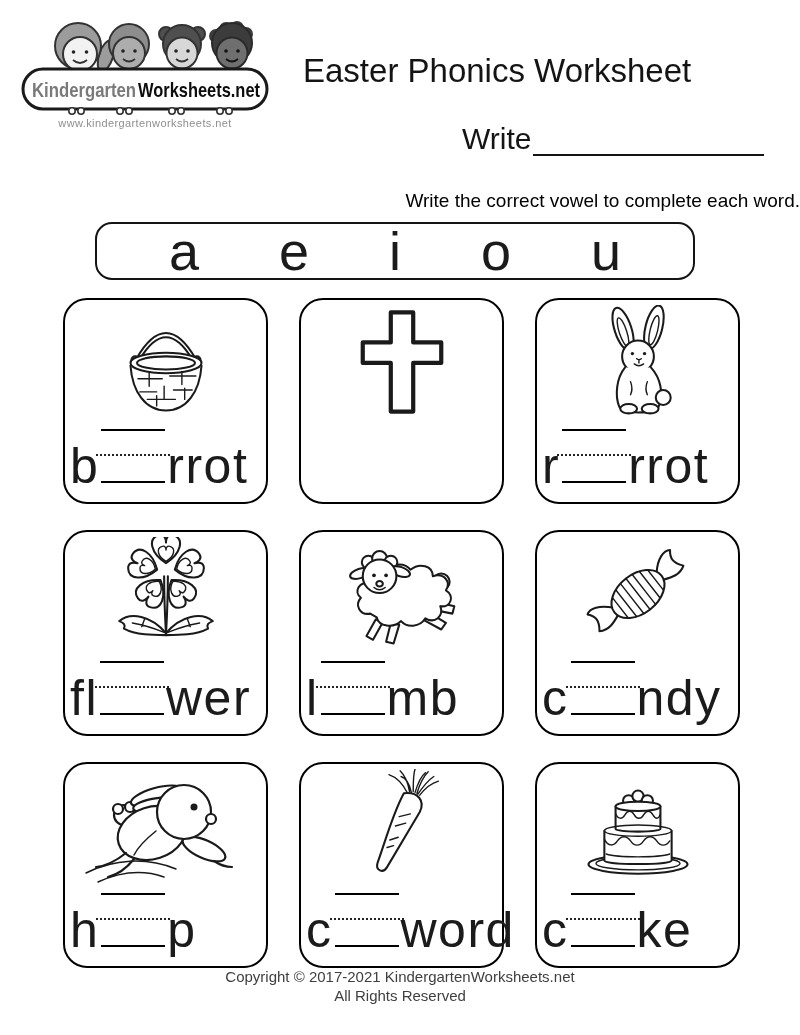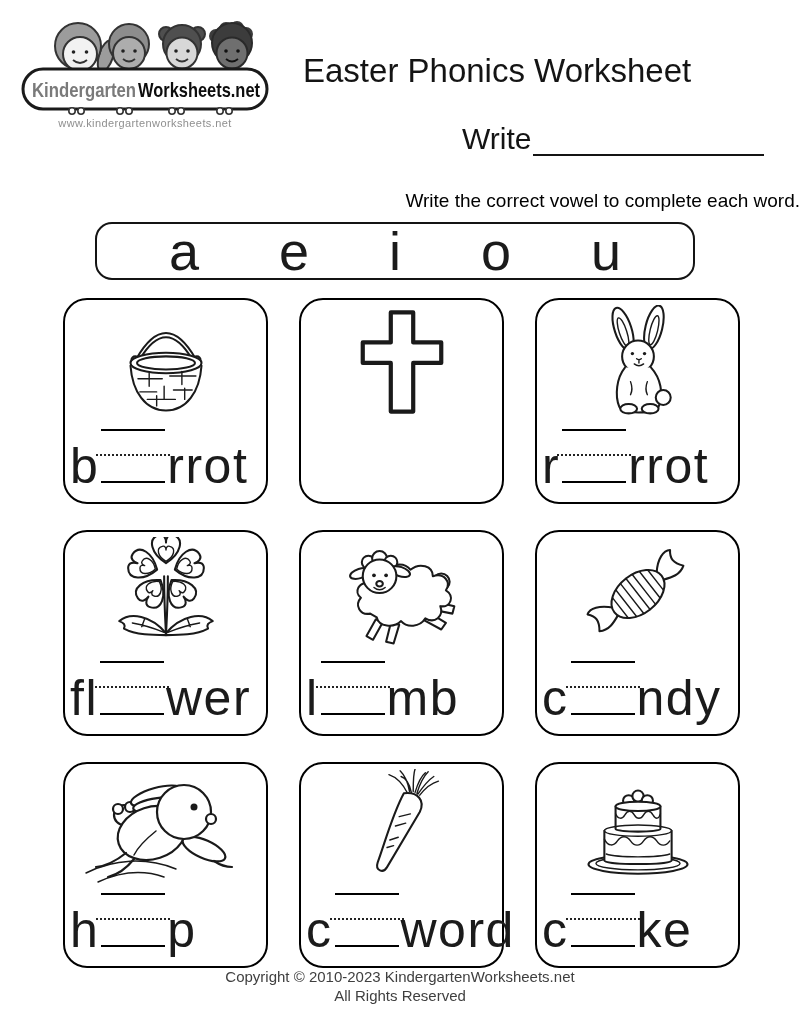--- a/index.html
+++ b/index.html
@@ -332,16 +332,16 @@
         </div>
     <div class="word">
       <span class="pre">c</span>
       <span class="blank"></span>
       <span class="post">ke</span>
     </div>
   </div>
 </div>
 
   <div class="footer">
-    <div>Copyright © 2010-2023 KindergartenWorksheets.net</div>
+    <div>Copyright © 2017-2021 KindergartenWorksheets.net</div>
     <div>All Rights Reserved</div>
   </div>
 </div>
 
 </body></html>

